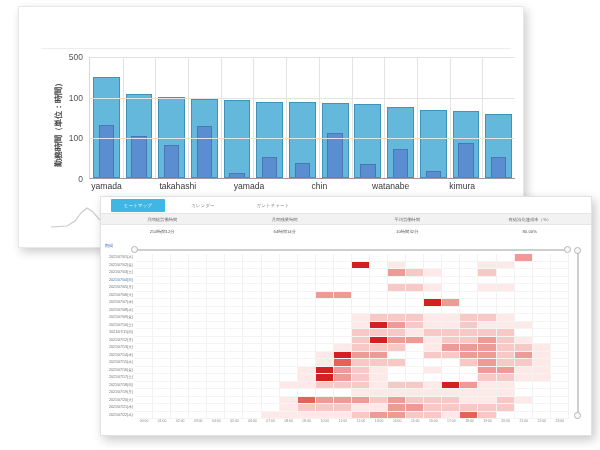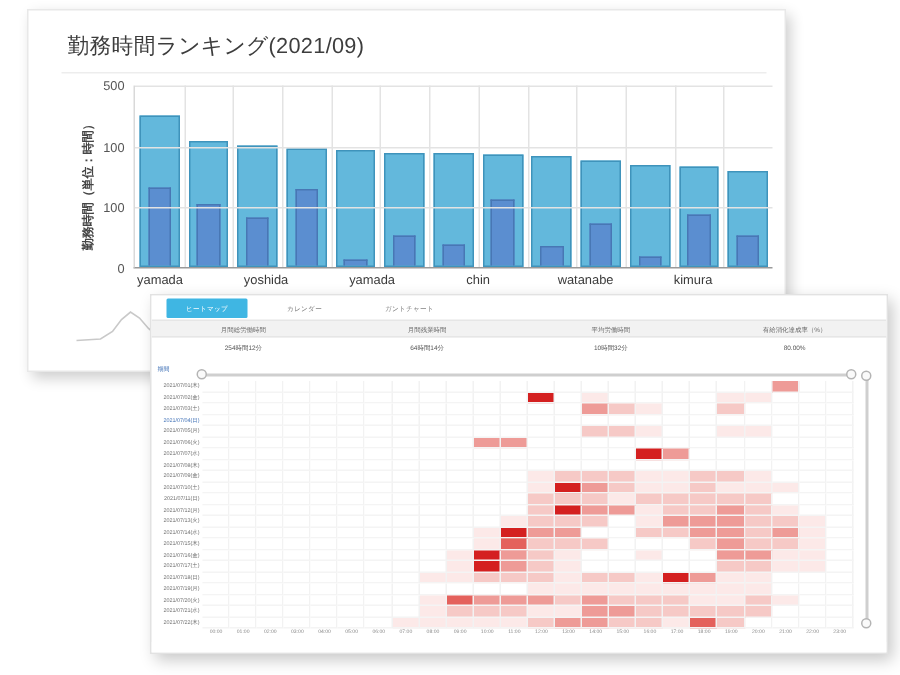--- a/index.html
+++ b/index.html
@@ -129,21 +129,20 @@
   .tlab { flex: 1 1 0; text-align: center; font-size: 3.4px; color: #8a8a8a; white-space: nowrap; }
 
   #heat-footer { position: absolute; left: 0; right: 0; bottom: 0; height: 7px; background: #fff; }
 </style>
 </head>
 <body>
 
 <div id="stage">
 
   <div id="card-bar">
-    <div id="bar-title">勤務時間ランキング(2021/09)</div>
     <div id="bar-title-rule"></div>
 
     <div id="plot-wrap">
       <div id="ylabel">勤務時間（単位：時間）</div>
       <div id="yticks">
           <div class="ytick" style="top: 122px;">0</div>
           <div class="ytick" style="top: 81.3333px;">100</div>
           <div class="ytick" style="top: 40.6667px;">100</div>
           <div class="ytick" style="top: 0px;">500</div>
         </div>
@@ -227,21 +226,21 @@
           <div class="vgrid" style="left: 53.8462%;"></div>
           <div class="vgrid" style="left: 61.5385%;"></div>
           <div class="vgrid" style="left: 69.2308%;"></div>
           <div class="vgrid" style="left: 76.9231%;"></div>
           <div class="vgrid" style="left: 84.6154%;"></div>
           <div class="vgrid" style="left: 92.3077%;"></div>
         </div>
       <div id="xlabels">
           <div class="xlab">yamada</div>
           <div class="xlab"></div>
-          <div class="xlab">yoshida</div>
+          <div class="xlab">takahashi</div>
           <div class="xlab"></div>
           <div class="xlab">yamada</div>
           <div class="xlab"></div>
           <div class="xlab">chin</div>
           <div class="xlab"></div>
           <div class="xlab">watanabe</div>
           <div class="xlab"></div>
           <div class="xlab">kimura</div>
           <div class="xlab"></div>
         </div>

